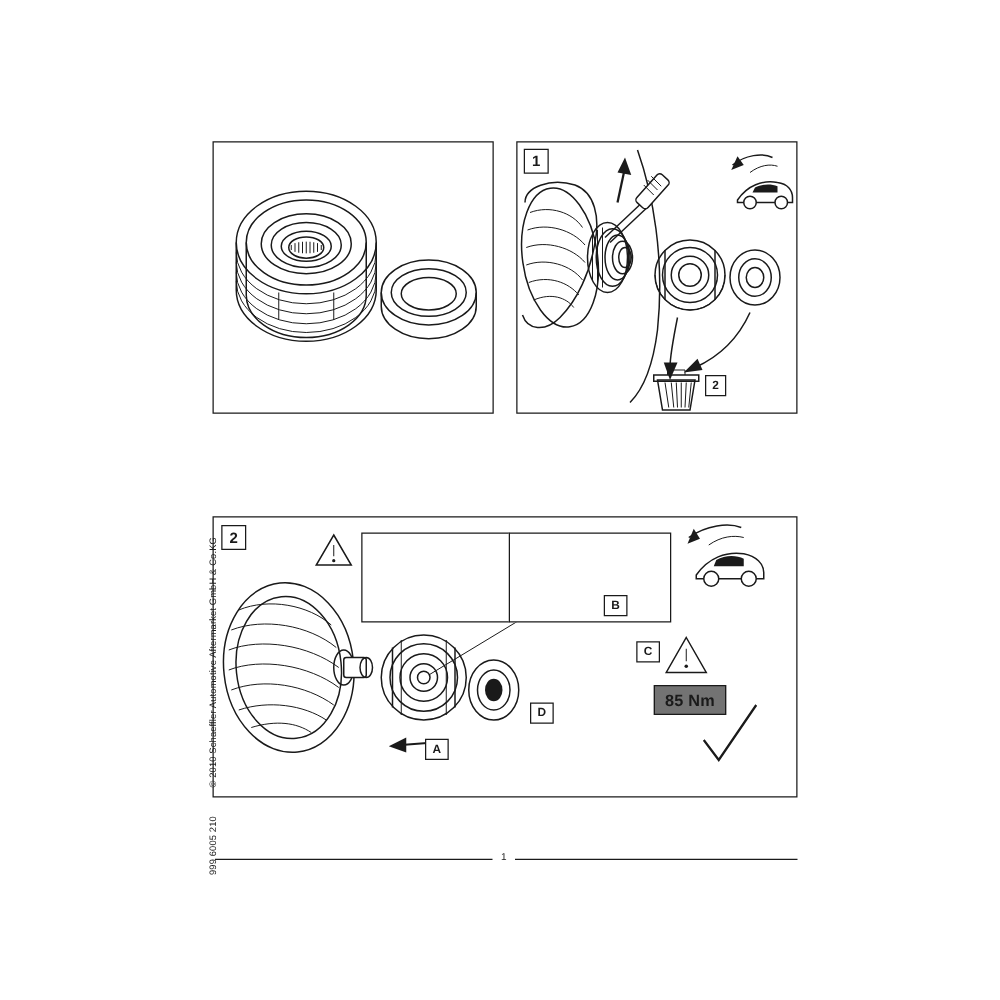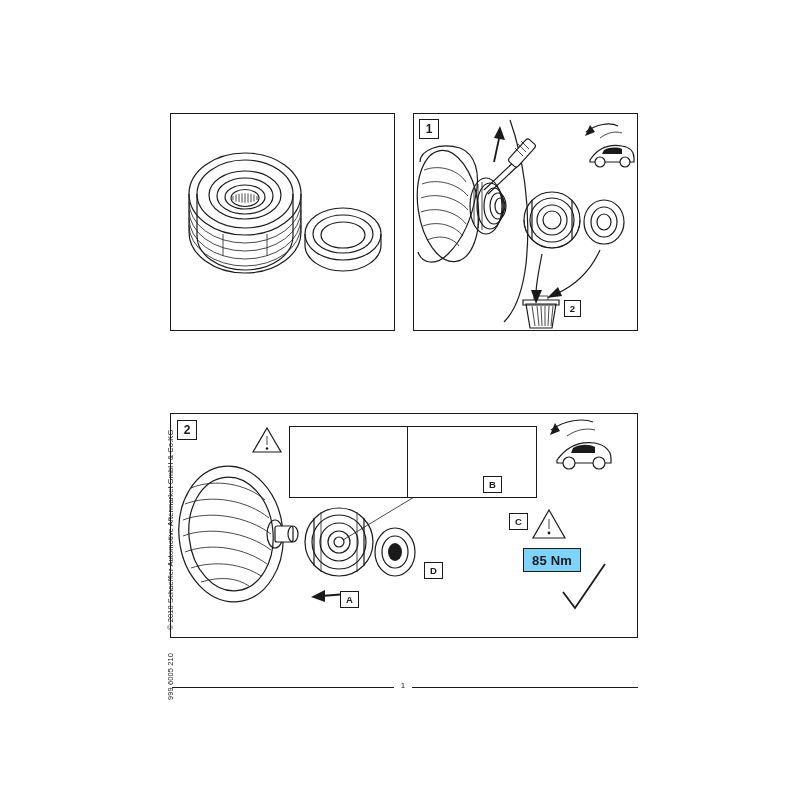--- a/index.html
+++ b/index.html
@@ -54,21 +54,21 @@
   }
   .badge.small {
     font-size: 9.5px;
     font-weight: bold;
   }
 
   
   .torque {
     position: absolute;
     border: 1.6px solid #1a1a1a;
-    background: #7dd3fc;
+    background: #737373;
     display: flex;
     align-items: center;
     justify-content: center;
     font-size: 13px;
     font-weight: bold;
     letter-spacing: .2px;
     box-sizing: border-box;
   }
 
   

